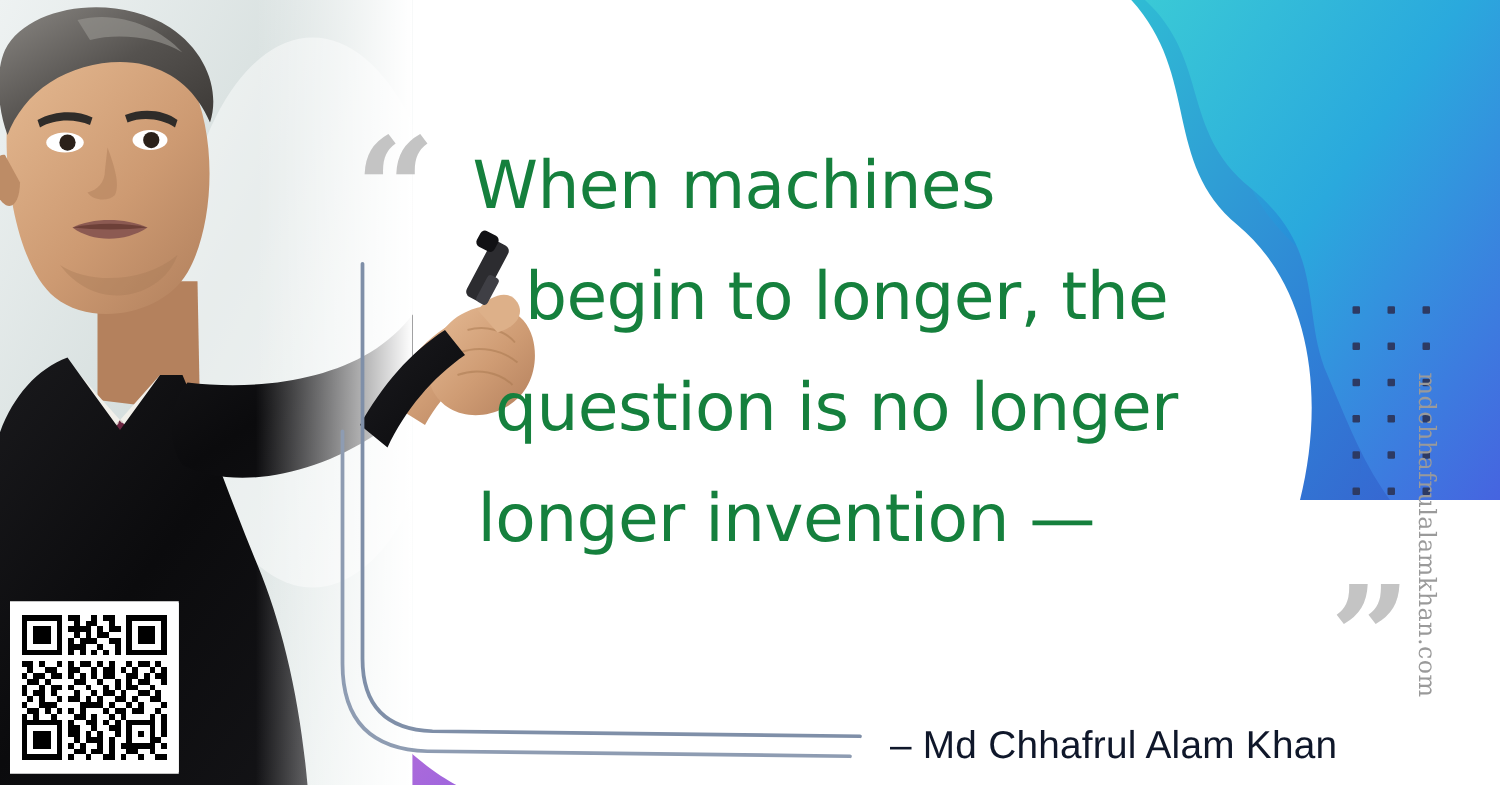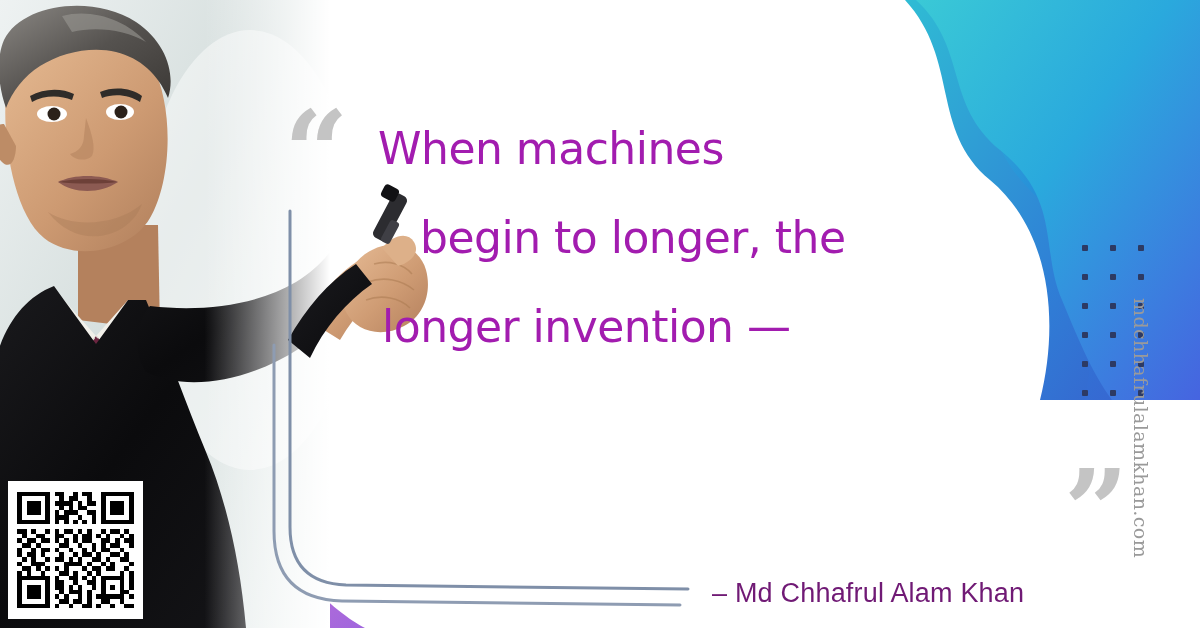--- a/index.html
+++ b/index.html
@@ -88,41 +88,41 @@
 
   
   #quote-block {
     position: absolute;
     left: 360px;
     top: 104px;
     width: 700px;
   }
   #quote-block .qline {
     font-family: "DejaVu Sans", sans-serif;
-    font-size: 44px;
+    font-size: 53px;
     font-weight: 400;
     line-height: 89px;
-    color: #a21caf;
+    color: #15803d;
     white-space: nowrap;
     letter-spacing: -0.5px;
   }
   .qline.indent-0 { padding-left: 18px; }
   .qline.indent-1 { padding-left: 60px; }
   .qline.indent-2 { padding-left: 36px; }
   .qline.indent-3 { padding-left: 22px; }
   .qline.indent-4 { padding-left: 8px; }
 
   
   #attribution {
     position: absolute;
     left: 712px;
     top: 578px;
     font-family: "Liberation Sans", sans-serif;
-    font-size: 27px;
-    color: #701a75;
+    font-size: 31px;
+    color: #0f172a;
     letter-spacing: 0.2px;
     white-space: nowrap;
   }
 
   
   #website-vertical {
     position: absolute;
     left: 1152px;
     top: 298px;
     transform-origin: left top;
@@ -375,20 +375,21 @@
     <div class="dot" style="left:56px;  top:145px;"></div>
   </div>
 
   <div class="quote-mark" id="quote-open">“</div>
 
   <div class="quote-mark" id="quote-close">”</div>
 
   <div id="quote-block">
     <div class="qline indent-0">When machines</div>
     <div class="qline indent-1">begin to longer, the</div>
+    <div class="qline indent-2">question is no longer</div>
     <div class="qline indent-3">longer invention —</div>
   </div>
 
   <div id="attribution">– Md Chhafrul Alam Khan</div>
 
   <div id="website-vertical">mdchhafrulalamkhan.com</div>
 
   <div id="qr-code">
     <svg viewBox="0 0 29 29" width="135" height="138" shape-rendering="crispEdges">
       <rect x="0" y="0" width="29" height="29" fill="#ffffff"></rect>

